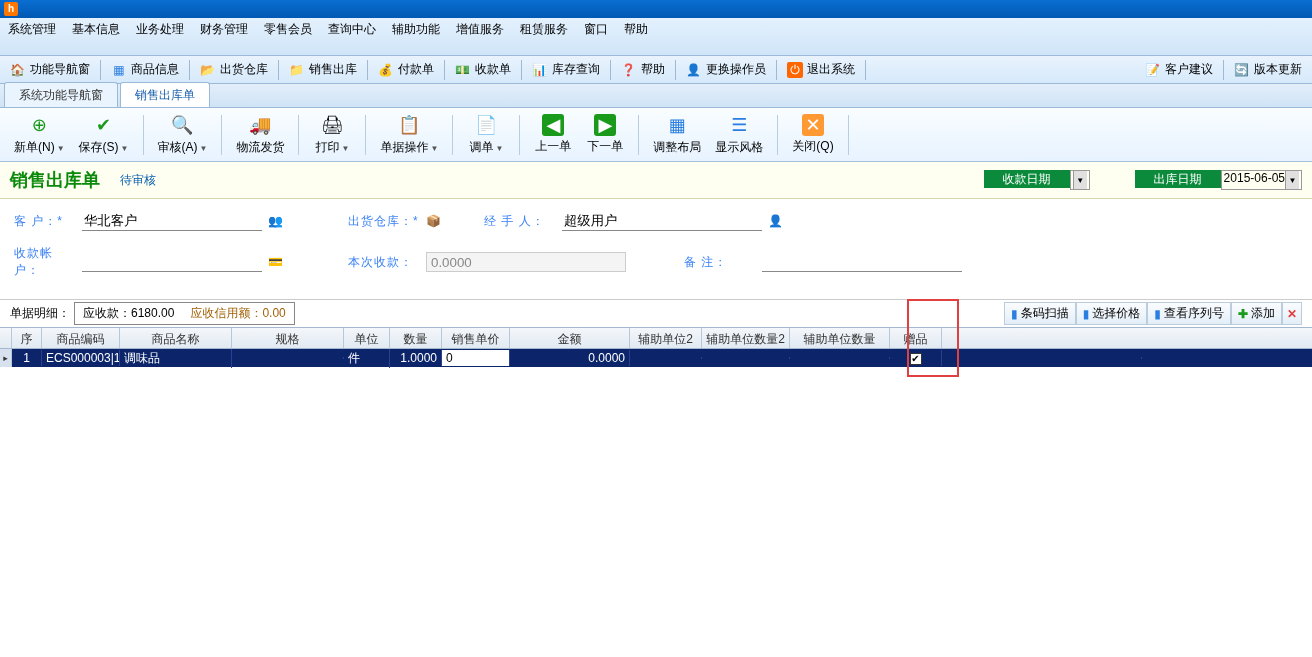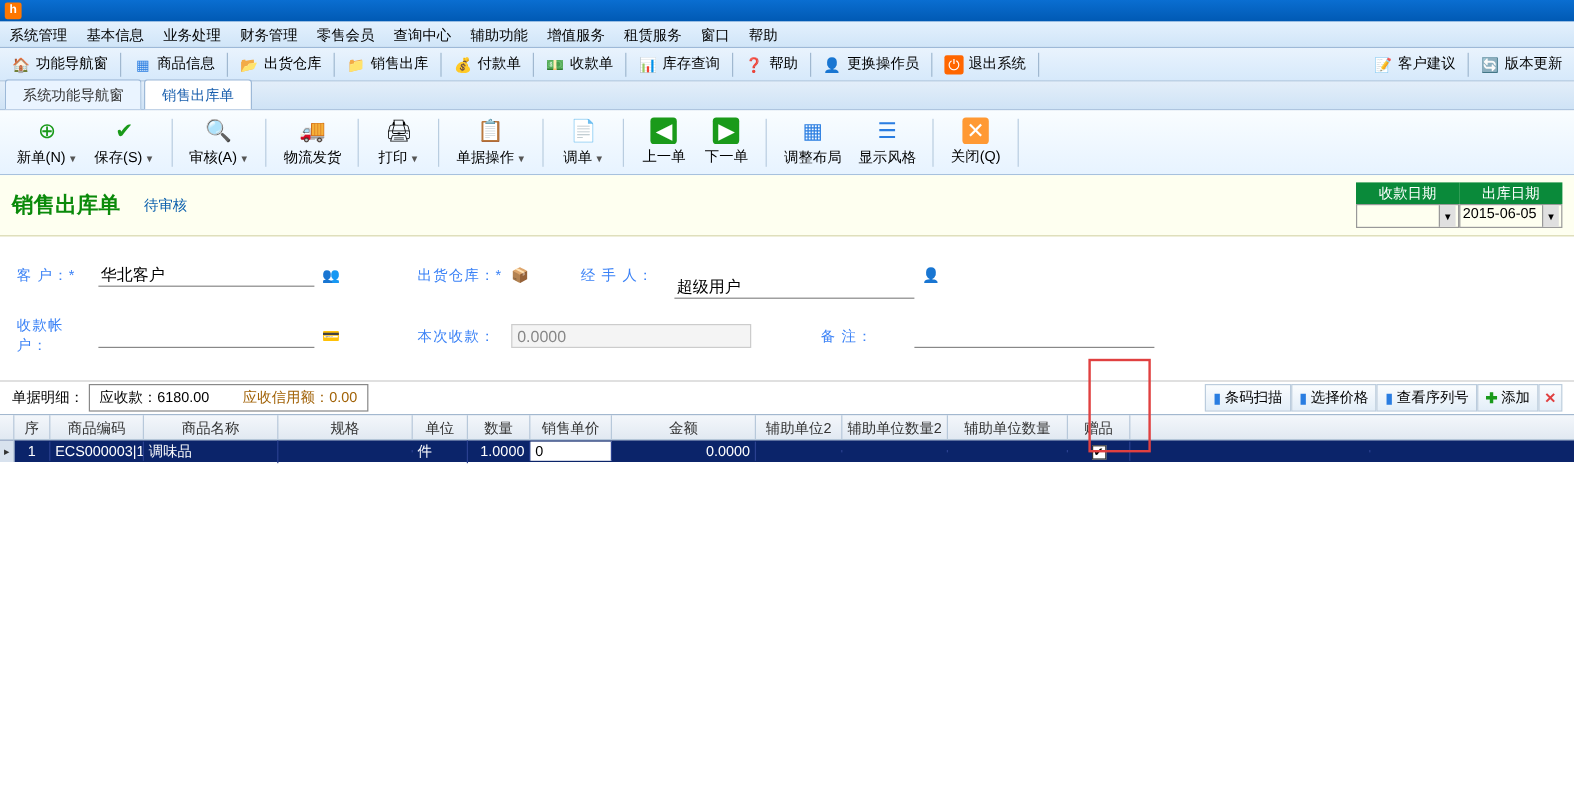--- a/index.html
+++ b/index.html
@@ -1,21 +1,21 @@
 <!DOCTYPE html>
 <html><head>
   <meta charset="utf-8">
   <style>
     * { box-sizing: border-box; margin: 0; padding: 0; font-family: "Microsoft YaHei", SimSun, sans-serif; }
     body { font-size: 12px; background: #fff; width: 1312px; height: 657px; overflow: hidden; }
     
     .titlebar { background: linear-gradient(#0a6ed1, #0059b3); color: #fff; height: 18px; line-height: 18px; padding: 0 4px; display:flex; align-items:center; gap:4px; }
     .titlebar-icon { display:inline-flex; width:14px; height:14px; background:#ff7700; border-radius:2px; color:#fff; font-size:10px; justify-content:center; align-items:center; font-weight:bold; }
     
-    .menubar { background: linear-gradient(#e4f1fd, #d0e5f8); height: 22px; display:flex; border-bottom:1px solid #9db9d8; }
+    .menubar { background: linear-gradient(#e4f1fd, #d0e5f8); height: 38px; display:flex; border-bottom:1px solid #9db9d8; }
     .menubar-item { padding: 3px 8px; cursor:pointer; color:#000; }
     
     .main-toolbar { background: linear-gradient(#e9f3fd, #d6e9fb); height: 28px; display:flex; align-items:center; border-bottom:1px solid #9db9d8; padding: 0 4px; }
     .tb-btn { display:flex; align-items:center; gap:4px; padding: 2px 6px; cursor:pointer; border-radius:2px; }
     .tb-sep { width:1px; height:20px; background:#a0b8d0; margin: 0 4px; }
     .tb-icon { width:16px; height:16px; display:inline-flex; justify-content:center; align-items:center; font-size:12px; }
     
     .tabstrip { background: linear-gradient(#e3eef9, #cfe3f6); height: 24px; display:flex; align-items:flex-end; border-bottom:1px solid #9db9d8; padding-left:4px; }
     .tab { padding: 4px 14px 3px; background:#eaf4ff; border:1px solid #9db9d8; border-bottom:none; border-radius:3px 3px 0 0; margin-right:2px; cursor:pointer; color:#333; }
     .tab.active { background:#fff; font-weight:normal; color:#1a5fad; }
@@ -24,39 +24,39 @@
     .doc-btn { display:flex; flex-direction:column; align-items:center; justify-content:center; gap:2px; padding: 2px 6px; cursor:pointer; min-width:50px; height:48px; border-radius:2px; }
     .doc-btn-icon { width:24px; height:24px; display:flex; justify-content:center; align-items:center; font-size:18px; }
     .doc-sep { width:1px; height:40px; background:#b9cde0; margin:0 6px; }
     .dropdown-arrow { font-size:8px; color:#555; margin-left:2px; }
     
     .doc-header { background:#fefff0; padding: 6px 10px; display:flex; justify-content:space-between; align-items:center; border-bottom:1px solid #d8d8b0; }
     .doc-title { color:#0a8a0a; font-size:18px; font-weight:bold; }
     .doc-status { color:#0a5fad; font-size:12px; margin-left:20px; }
     
     .date-boxes { display:flex; gap:0; }
-    .date-col { display:flex; flex-direction:column; }
+    .date-col { display:flex; flex-direction:row;margin-left:45px; }
     .date-hdr { color:#fff; padding:2px 4px; text-align:center; font-size:12px; height:18px; line-height:14px; min-width:86px; }
     .date-hdr.g { background:#0a8a3a; }
     .date-hdr.b { background:#0033cc; }
     .date-inp { height:20px; border:1px solid #999; padding:0 2px; font-size:12px; }
     .date-inp.combo { display:flex; }
     .combo-btn { width:14px; background:#e0e0e0; border-left:1px solid #999; display:flex; justify-content:center; align-items:center; font-size:8px; cursor:pointer; }
     
     .form-area { padding: 12px 14px 6px; }
     .form-row { display:flex; align-items:center; margin-bottom:14px; gap:6px; }
     .fld-lbl { width:62px; text-align:left; color:#3b82f6; letter-spacing:1px; }
     .fld-lbl.wide { width:72px; }
     .fld-inp { height:20px; border:none; border-bottom:1px solid #888; width:180px; padding:0 2px; background:transparent; }
     .fld-icon { width:16px; height:16px; display:inline-flex; justify-content:center; align-items:center; font-size:12px; }
     .spacer { width:52px; }
     
     .detail-bar { display:flex; align-items:center; padding: 2px 10px; border-top:1px solid #ccc; border-bottom:0; }
     .detail-lbl { color:#000; margin-right:4px; }
-    .detail-box { border:1px solid #888; padding:2px 8px; display:flex; gap:28px; }
+    .detail-box { border:1px solid #888; padding:2px 8px; display:flex; gap:16px; }
     .amt-receivable { color:#000; }
     .amt-credit { color:#a16207; }
     
     .action-btns { margin-left:auto; display:flex; gap:0; }
     .act-btn { display:flex; align-items:center; gap:3px; padding:2px 6px; border:1px solid #bcd; background:linear-gradient(#fafcfe,#e3eef8); cursor:pointer; }
     
     .grid-head { display:flex; background:linear-gradient(#f4f7fb,#e1e9f2); border-top:1px solid #a3b8cf; border-bottom:1px solid #a3b8cf; height:22px; }
     .gh-cell { border-right:1px solid #b7c8da; padding:3px 4px; text-align:center; color:#333; overflow:hidden; }
     .gh-handle { width:12px; background:linear-gradient(#f4f7fb,#e1e9f2); border-right:1px solid #b7c8da; }
     
@@ -243,21 +243,21 @@
 <div class="form-area">
   <div class="form-row">
     <span class="fld-lbl">客    户：*</span>
     <input class="fld-inp" value="华北客户" style="">
     <span class="fld-icon" style="color:#1a9a1a">👥</span>
     <span class="spacer"></span>
     <span class="fld-lbl wide">出货仓库：*</span>
     <span class="fld-icon" style="color:#2a7de1">📦</span>
     <span class="spacer" style="width:30px"></span>
     <span class="fld-lbl wide">经 手 人：</span>
-    <input class="fld-inp" style="width: 200px; margin-top: 20px;" value="超级用户">
+    <input class="fld-inp" style="width: 200px;" value="超级用户">
     <span class="fld-icon" style="color:#6aa0e0">👤</span>
   </div>
   <div class="form-row">
     <span class="fld-lbl">收款帐户：</span>
     <input class="fld-inp" value="" style="">
     <span class="fld-icon" style="color:#2a7de1">💳</span>
     <span class="spacer"></span>
     <span class="fld-lbl wide">本次收款：</span>
     <input class="fld-inp" style="width: 200px; color: rgb(136, 136, 136); background: rgb(244, 244, 244); border: 1px solid rgb(204, 204, 204); padding: 2px 4px;" value="0.0000">
     <span style="width:46px"></span>

